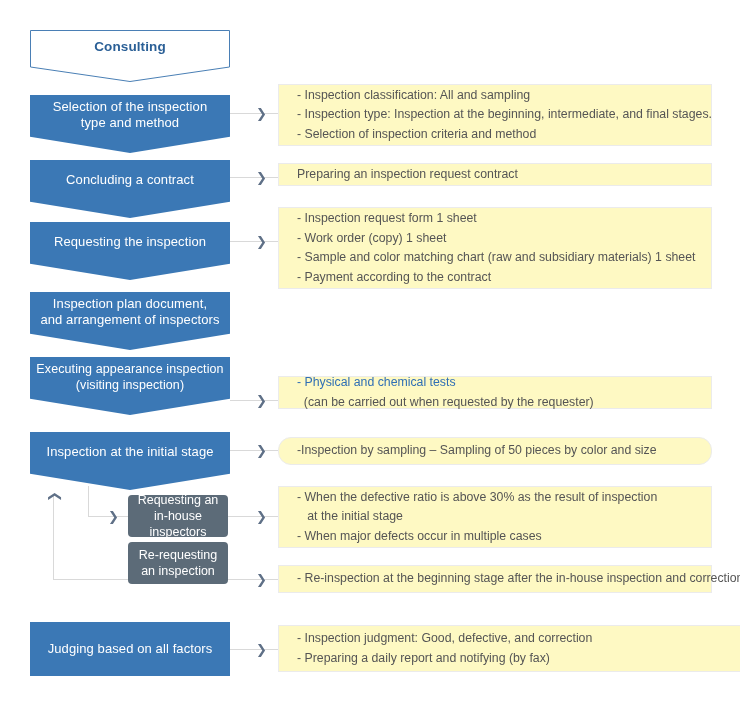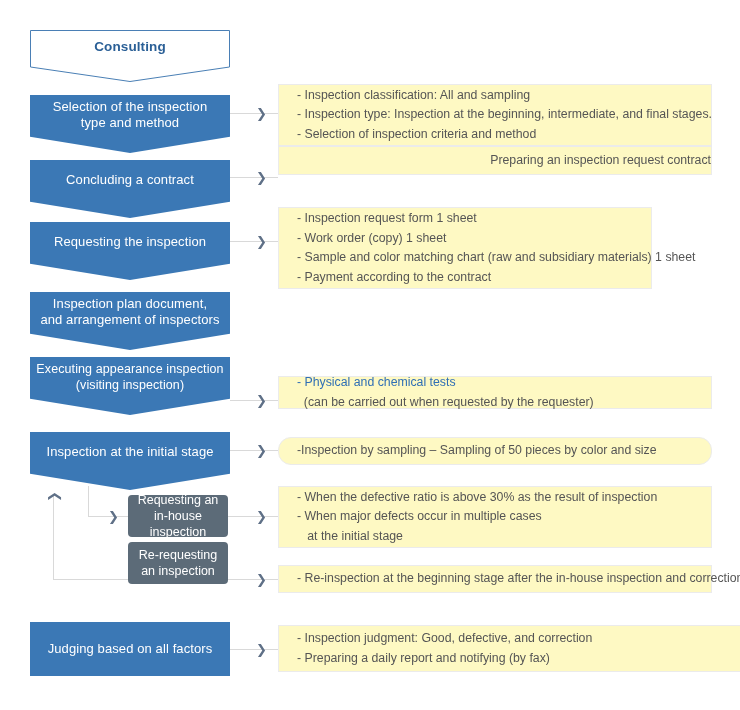--- a/index.html
+++ b/index.html
@@ -180,21 +180,21 @@
 
   <div class="step plain" style="left:30px; top:622px; width:200px; height:54px;align-items:center;">
     <div class="label">
       <div>Judging based on all factors</div>
     </div>
   </div>
 
   <div class="subbox" style="left:128px; top:495px; width:100px; height:42px;">
     <div>
       <div>Requesting an</div>
-      <div>in-house inspection</div>
+      <div>in-house inspectors</div>
     </div>
   </div>
 
   <div class="subbox" style="left:128px; top:542px; width:100px; height:42px;">
     <div>
       <div>Re-requesting</div>
       <div>an inspection</div>
     </div>
   </div>
 
@@ -229,44 +229,44 @@
   <div class="conn h" style="left:53px; top:579px; width:75px;"></div>
   <div class="conn v" style="left:53px; top:495px; height:84px;"></div>
   <div class="arrowup" style="left:48px; top:490px; transform:rotate(-90deg); transform-origin:center;">❯</div>
 
   <div class="note" style="left:278px; top:84px; width:434px; height:62px;">
     <div class="ln">- Inspection classification: All and sampling</div>
     <div class="ln">- Inspection type: Inspection at the beginning, intermediate, and final stages.</div>
     <div class="ln">- Selection of inspection criteria and method</div>
   </div>
 
-  <div class="note" style="left:278px; top:146px; width:434px; height:29px;align-items:flex-end;">
+  <div class="note" style="left:278px; top:163px; width:434px; height:23px;">
     <div class="ln">Preparing an inspection request contract</div>
   </div>
 
-  <div class="note" style="left:278px; top:207px; width:374px; height:82px;">
+  <div class="note" style="left:278px; top:207px; width:434px; height:82px;">
     <div class="ln">- Inspection request form 1 sheet</div>
     <div class="ln">- Work order (copy) 1 sheet</div>
     <div class="ln">- Sample and color matching chart (raw and subsidiary materials) 1 sheet</div>
     <div class="ln">- Payment according to the contract</div>
   </div>
 
   <div class="note" style="left:278px; top:376px; width:434px; height:33px;">
     <div class="ln accent">- Physical and chemical tests</div>
     <div class="ln">  (can be carried out when requested by the requester)</div>
   </div>
 
   <div class="note" style="left:278px; top:437px; width:434px; height:28px;border-radius:13px;">
     <div class="ln">-Inspection by sampling – Sampling of 50 pieces by color and size</div>
   </div>
 
   <div class="note" style="left:278px; top:486px; width:434px; height:62px;">
     <div class="ln">- When the defective ratio is above 30% as the result of inspection</div>
+    <div class="ln">   at the initial stage</div>
     <div class="ln">- When major defects occur in multiple cases</div>
-    <div class="ln">   at the initial stage</div>
   </div>
 
   <div class="note" style="left:278px; top:565px; width:434px; height:28px;">
     <div class="ln">- Re-inspection at the beginning stage after the in-house inspection and correction</div>
   </div>
 
   <div class="note" style="left:278px; top:625px; width:515px; height:47px;">
     <div class="ln">- Inspection judgment: Good, defective, and correction</div>
     <div class="ln">- Preparing a daily report and notifying (by fax)</div>
   </div>

